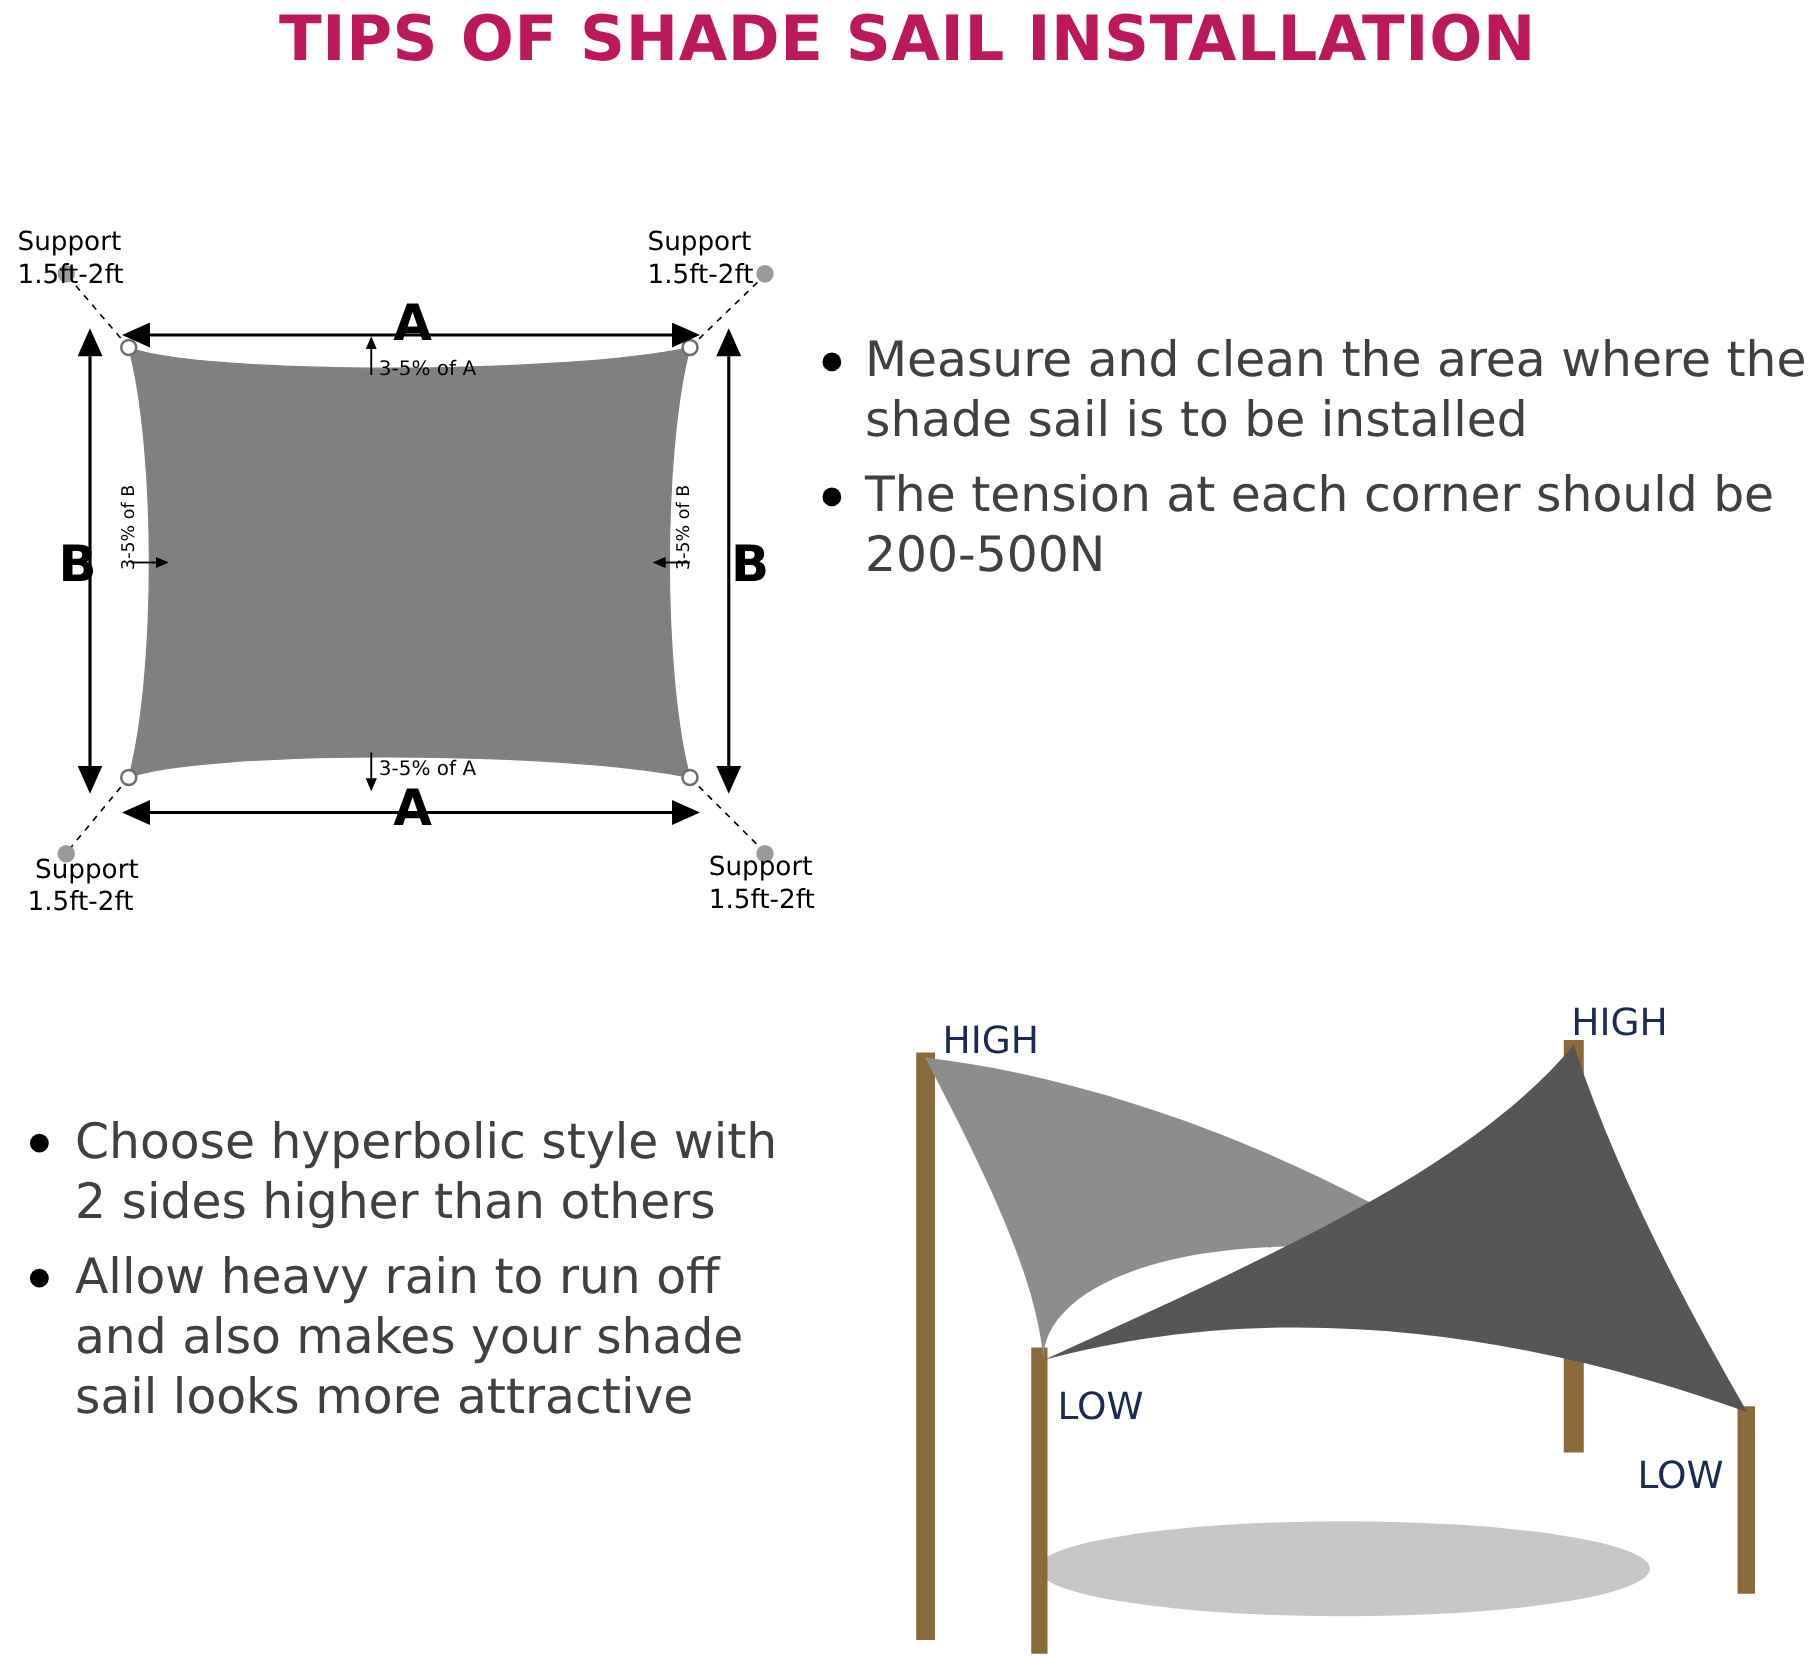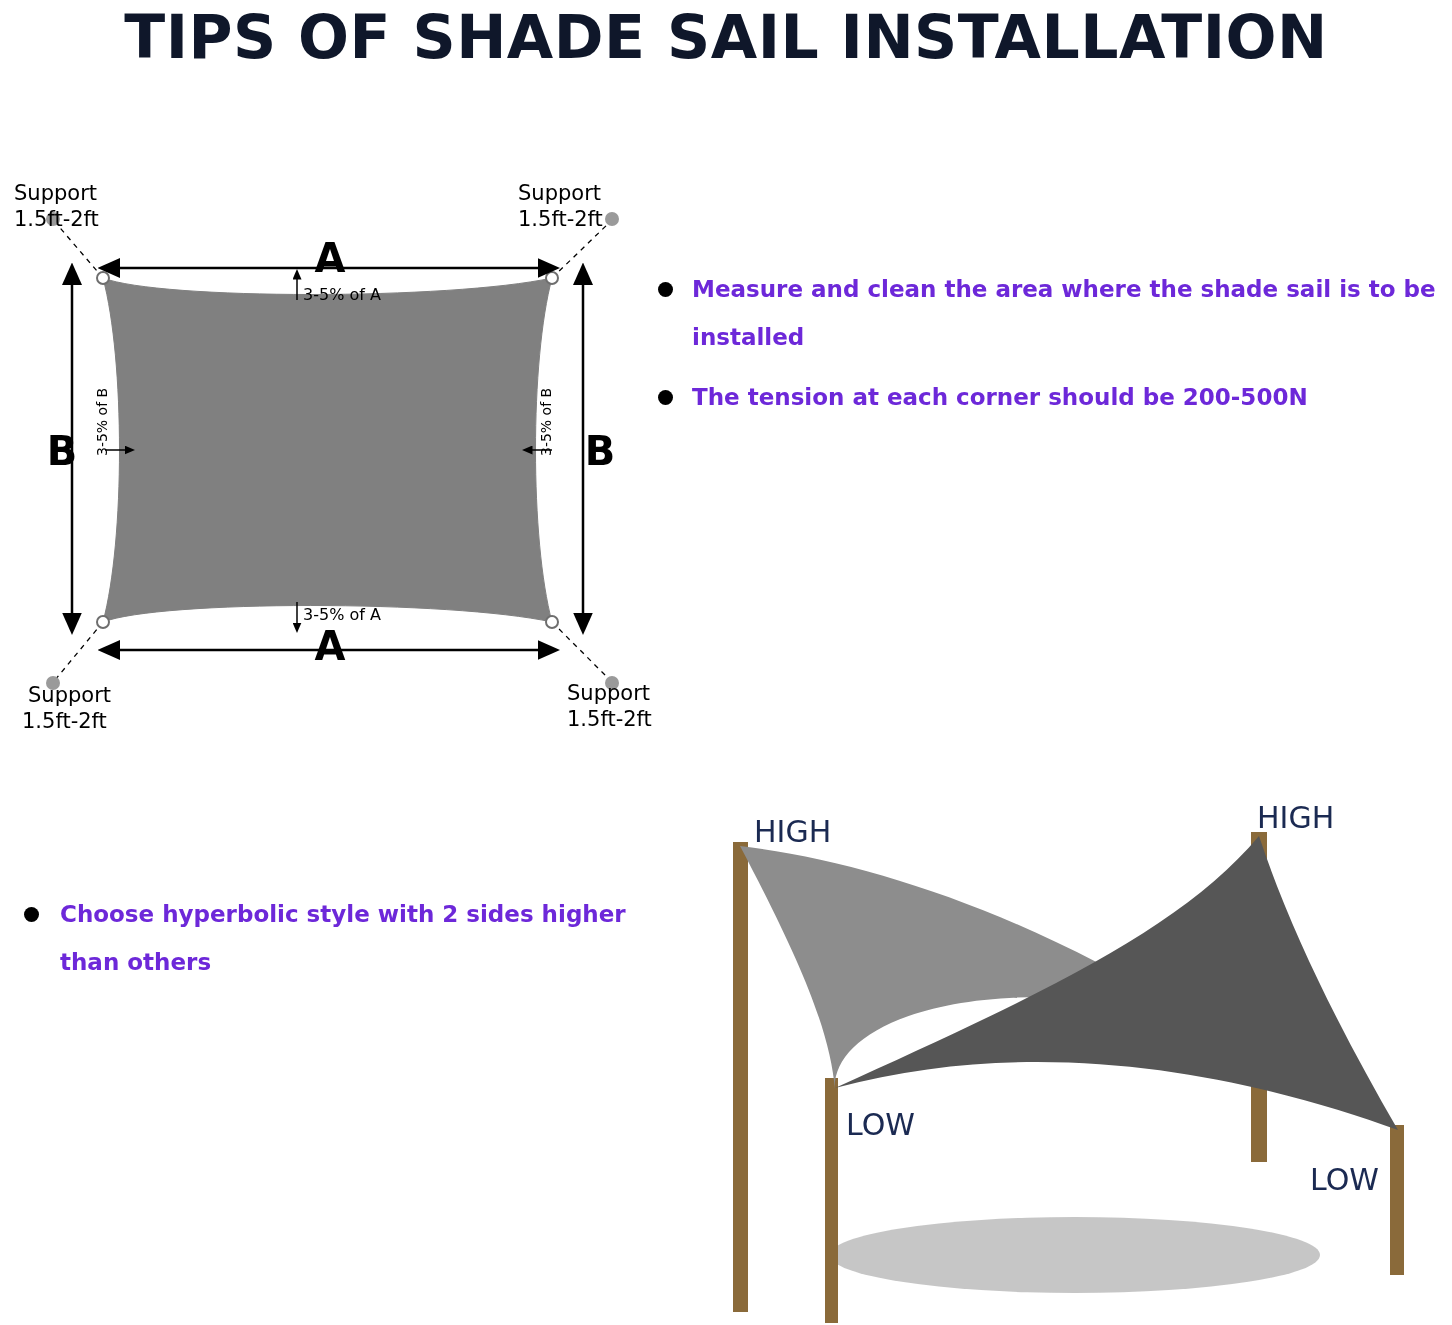--- a/index.html
+++ b/index.html
@@ -18,43 +18,42 @@
 
   
   .title {
     position: absolute;
     top: 2px;
     left: 0;
     width: 1452px;
     text-align: center;
     font-family: "DejaVu Sans", sans-serif;
     font-weight: bold;
-    font-size: 60px;
+    font-size: 50px;
     letter-spacing: 0.5px;
-    color: #0f172a;
+    color: #be185d;
     white-space: nowrap;
   }
 
   
   #diagram-rect {
     position: absolute;
     left: 0;
     top: 160px;
     width: 660px;
     height: 580px;
   }
   #diagram-rect svg { display: block; }
 
   
   .bullets {
     position: absolute;
-    font-size: 23px;
+    font-size: 39px;
     line-height: 48px;
-    color: #6d28d9;
-    font-weight: bold;
+    color: #404040;
   }
   .bullets ul {
     list-style: none;
     margin: 0;
     padding: 0;
   }
   .bullets li {
     position: relative;
     padding-left: 42px;
     margin-bottom: 12px;
@@ -210,20 +209,21 @@
 <div class="bullets" id="tips-top">
   <ul>
     <li>Measure and clean the area where the shade sail is to be installed</li>
     <li>The tension at each corner should be 200-500N</li>
   </ul>
 </div>
 
 <div class="bullets" id="tips-bottom">
   <ul>
     <li>Choose hyperbolic style with 2 sides higher than others</li>
+    <li>Allow heavy rain to run off and also makes your shade sail looks more attractive</li>
   </ul>
 </div>
 
 <div id="diagram-hyperbolic">
   <svg width="832" height="545" viewBox="0 0 832 545" xmlns="http://www.w3.org/2000/svg">
 
     <ellipse cx="455" cy="475" rx="245" ry="38" fill="#b3b3b3" opacity="0.75"></ellipse>
 
     <rect x="113" y="62" width="15" height="470" fill="#8a6a3a"></rect>
     <rect x="631" y="52" width="16" height="330" fill="#8a6a3a"></rect>

